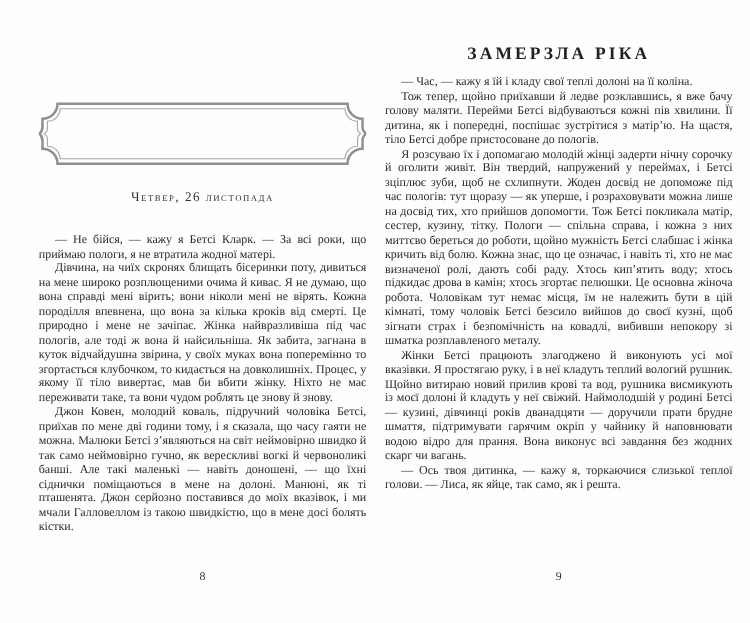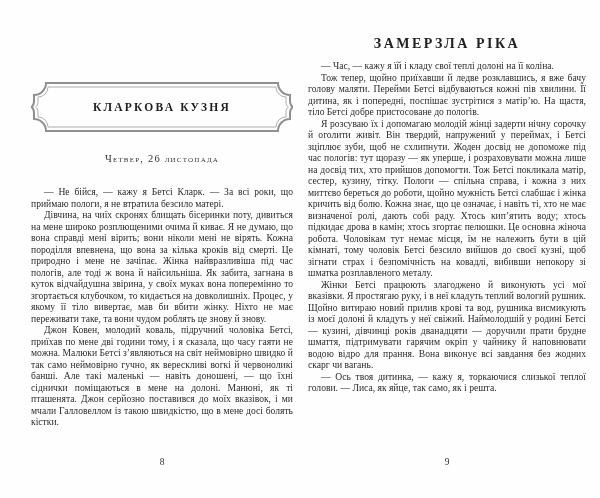--- a/index.html
+++ b/index.html
@@ -45,26 +45,25 @@
 
 <div class="spread">
 
   <div class="page page-left">
 
     <svg class="chapter-frame" viewBox="0 0 262 54" xmlns="http://www.w3.org/2000/svg" fill="none">
       <path d="M 15 3 H 247 A 12 12 0 0 0 259 15 L 259 21 C 259 24 260 25.8 262 27 C 260 28.2 259 30 259 33 L 259 39 A 12 12 0 0 0 247 51 L 15 51 A 12 12 0 0 0 3 39 L 3 33 C 3 30 2 28.2 0.6 27 C 2 25.8 3 24 3 21 L 3 15 A 12 12 0 0 0 15 3 Z" stroke="#8f8f8f" stroke-width="2"></path>
       <path d="M 17 7 H 245 A 10 10 0 0 0 255 17 L 255 22 C 255 24.5 255.8 26 257.5 27 C 255.8 28 255 29.5 255 32 L 255 37 A 10 10 0 0 0 245 47 L 17 47 A 10 10 0 0 0 7 37 L 7 32 C 7 29.5 6.2 28 4.5 27 C 6.2 26 7 24.5 7 22 L 7 17 A 10 10 0 0 0 17 7 Z" stroke="#a5a5a5" stroke-width="0.9"></path>
     </svg>
 
-    <div class="chapter-title">КЛАРКОВА КУЗНЯ</div>
 
     <div class="date-line">Четвер, 26 листопада</div>
 
     <div class="body-text">
-        <p class="para" lang="uk">— Не бійся, — кажу я Бетсі Кларк. — За всі роки, що приймаю пологи, я не втратила безсило матері.</p>
+        <p class="para" lang="uk">— Не бійся, — кажу я Бетсі Кларк. — За всі роки, що приймаю пологи, я не втратила жодної матері.</p>
         <p class="para" lang="uk">Дівчина, на чиїх скронях блищать бісеринки поту, дивиться на мене широко розплющеними очима й киває. Я не думаю, що вона справді мені вірить; вони ніколи мені не вірять. Кожна породілля впевнена, що вона за кілька кроків від смерті. Це природно і мене не зачіпає. Жінка найвразливіша під час пологів, але тоді ж вона й найсильніша. Як забита, загнана в куток відчайдушна звірина, у своїх муках вона поперемінно то згортається клубочком, то кидається на довколишніх. Процес, у якому її тіло вивертає, мав би вбити жінку. Ніхто не має переживати таке, та вони чудом роблять це знову й знову.</p>
         <p class="para" lang="uk">Джон Ковен, молодий коваль, підручний чоловіка Бетсі, приїхав по мене дві години тому, і я сказала, що часу гаяти не можна. Малюки Бетсі з’являються на світ неймовірно швидко й так само неймовірно гучно, як верескливі вогкі й червоноликі банші. Але такі маленькі — навіть доношені, — що їхні сіднички поміщаються в мене на долоні. Манюні, як ті пташенята. Джон серйозно поставився до моїх вказівок, і ми мчали Галловеллом із такою швидкістю, що в мене досі болять кістки.</p>
       </div>
 
     <div class="page-num">8</div>
   </div>
 
   <div class="page page-right">
 
     <div class="running-header">ЗАМЕРЗЛА РІКА</div>

